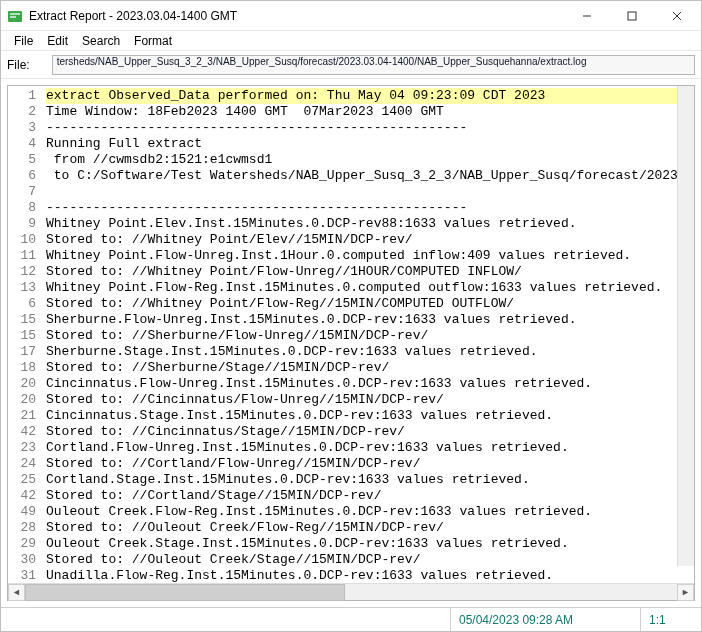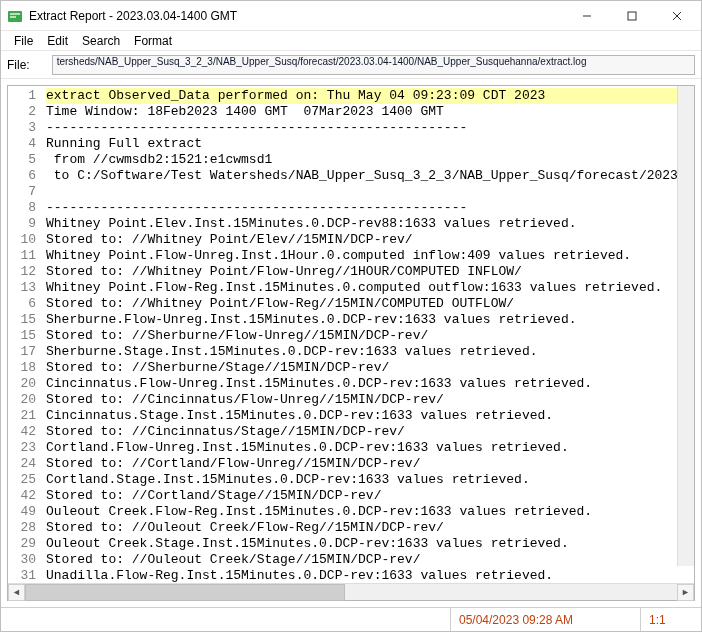--- a/index.html
+++ b/index.html
@@ -20,21 +20,21 @@
   .gutter div { height: 16px; }
   .code { flex: 1; padding: 2px 0 2px 4px; white-space: pre; color: #000; overflow: hidden; }
   .code .ln { height: 16px; }
   .code .hl { background: #ffffaa; }
   .hscroll { height: 17px; background: #f0f0f0; border-top: 1px solid #ddd; display: flex; align-items: center; }
   .hscroll .btn { width: 17px; height: 17px; border: 1px solid #cfcfcf; background: #f5f5f5; display: flex; align-items: center; justify-content: center; font-size: 9px; color: #555; }
   .hscroll .track { flex: 1; height: 17px; position: relative; }
   .hscroll .thumb { position: absolute; left: 0; top: 0; width: 320px; height: 17px; background: #cfcfcf; border: 1px solid #bdbdbd; }
   .vscroll { position: absolute; right: 0; top: 0; bottom: 17px; width: 17px; background: #f0f0f0; border-left: 1px solid #ddd; }
   .statusbar { height: 24px; border-top: 1px solid #cfcfcf; display: flex; }
-  .statusbar .cell { border-right: 1px solid #cfcfcf; padding: 3px 8px; font-size: 12px; color: #c2410c; display: flex; align-items: center; }
+  .statusbar .cell { border-right: 1px solid #cfcfcf; padding: 3px 8px; font-size: 12px; color: #0f766e; display: flex; align-items: center; }
   .statusbar .cell.flex { flex: 1; }
   .statusbar .cell.date { width: 190px; }
   .statusbar .cell:last-child { border-right: none; }
 </style>
 </head>
 <body>
 
 <div class="window">
 
   <div class="titlebar">

